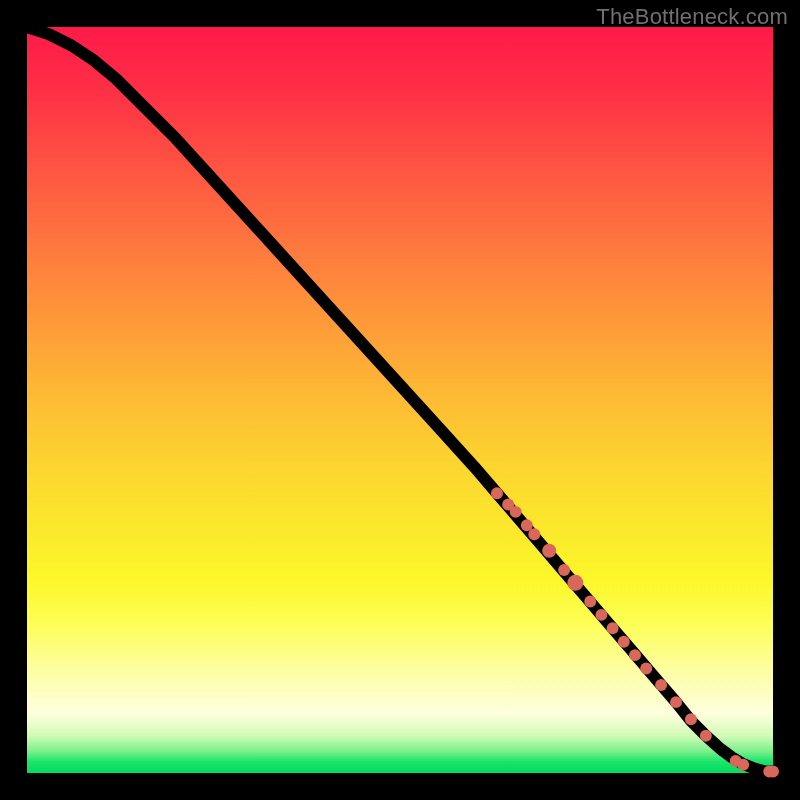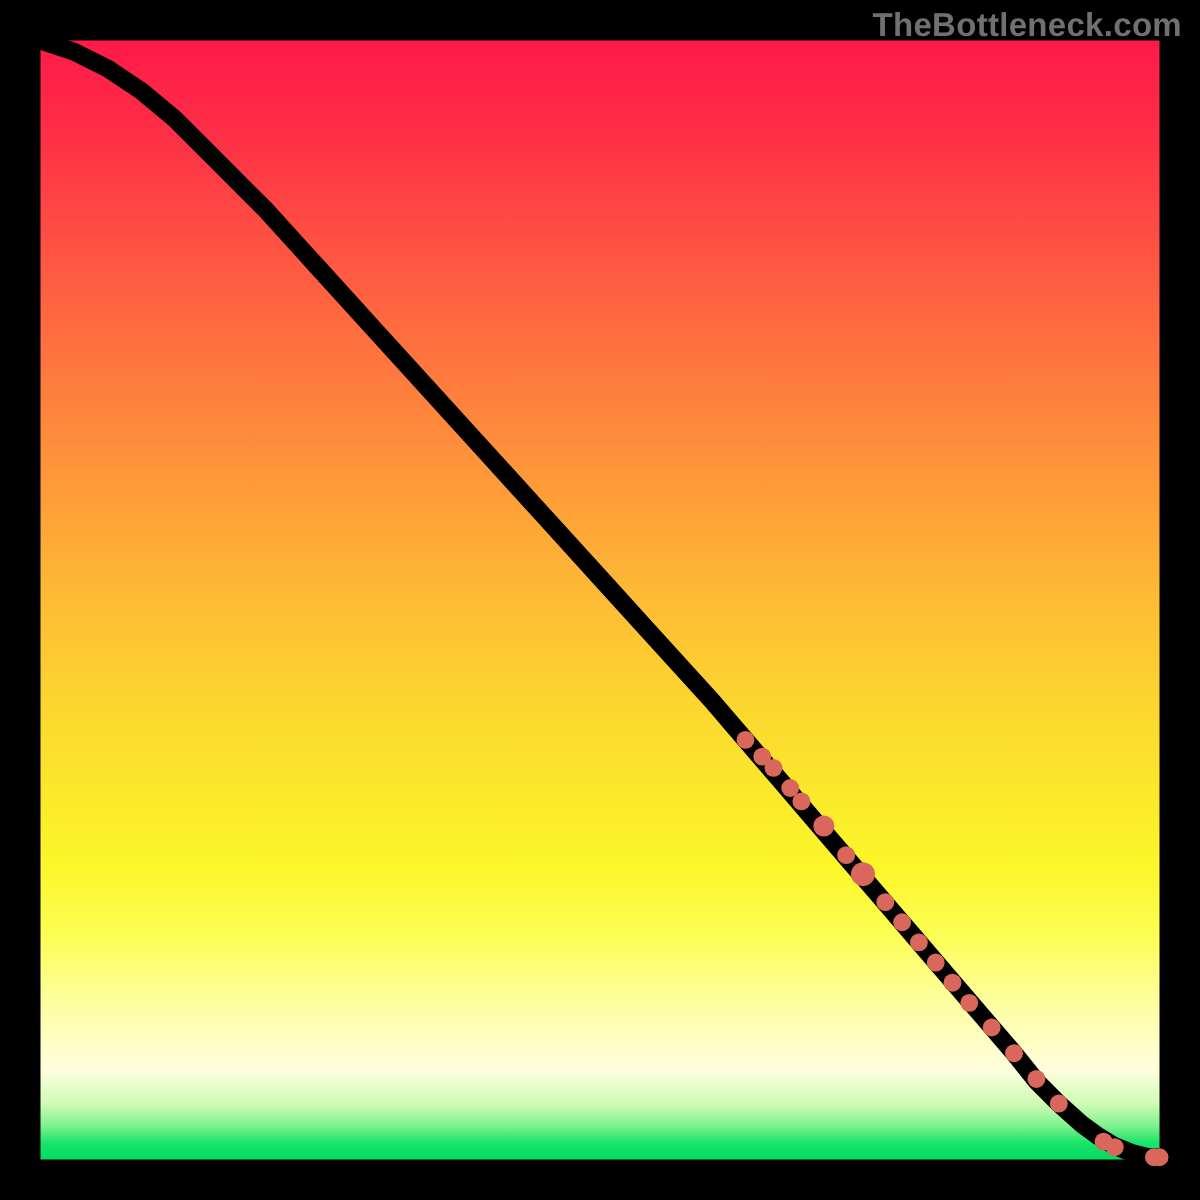--- a/index.html
+++ b/index.html
@@ -15,21 +15,21 @@
     position: relative;
     width: 800px;
     height: 800px;
     background: #000;
   }
   .watermark {
     position: absolute;
     top: 4px;
     right: 12px;
     font-size: 22px;
-    font-weight: 700;
+    font-weight: 400;
     color: #707070;
     letter-spacing: 0.2px;
     z-index: 10;
   }
   .plot-box {
     position: absolute;
     left: 27px;
     top: 27px;
     width: 746px;
     height: 746px;

